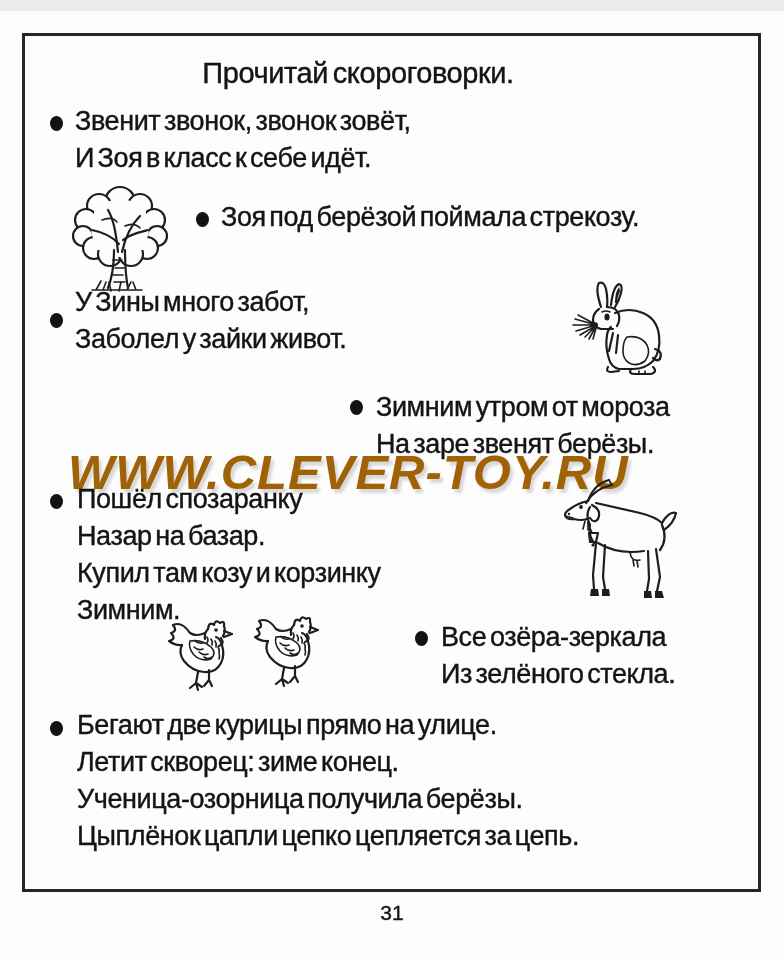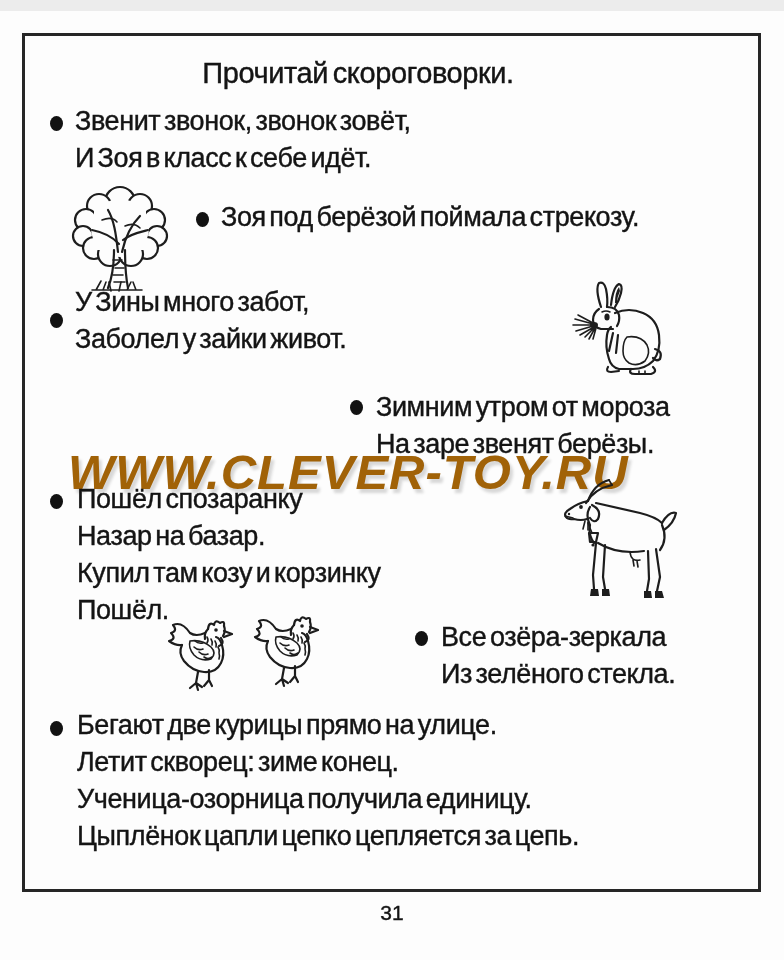--- a/index.html
+++ b/index.html
@@ -158,21 +158,21 @@
   </div>
 
   <div class="watermark">WWW.CLEVER-TOY.RU</div>
 
   <div>
     <span class="dot" style="left:50px;top:494px"></span>
     <div class="lines" style="left:77px;top:481px">
       <div class="ln">Пошёл спозаранку</div>
       <div class="ln">Назар на базар.</div>
       <div class="ln">Купил там козу и корзинку</div>
-      <div class="ln">Пошёл.</div>
+      <div class="ln">Зимним.</div>
     </div>
   </div>
 
   <div class="illu" style="left:552px;top:477px">
     <svg width="128" height="124" viewBox="0 0 128 124">
       <path class="sk" d="M36,24 Q42,7 57,3"></path>
       <path class="sk" d="M34,26 Q42,12 60,8"></path>
       <path class="skt" d="M57,3 L60,8"></path>
       <path class="sk" d="M36,24 Q26,26 18,32 Q11,36 14,40 Q16,43 22,42 Q29,44 35,42"></path>
       <circle class="blob" cx="29" cy="30" r="1.9"></circle>
@@ -230,19 +230,19 @@
       <use href="#hen-shape" x="2" y="6"></use>
       <use href="#hen-shape" x="88" y="2"></use>
     </svg>
   </div>
 
   <div>
     <span class="dot" style="left:50px;top:721px"></span>
     <div class="lines" style="left:77px;top:707px">
       <div class="ln">Бегают две курицы прямо на улице.</div>
       <div class="ln">Летит скворец: зиме конец.</div>
-      <div class="ln">Ученица-озорница получила единицу.</div>
+      <div class="ln">Ученица-озорница получила берёзы.</div>
       <div class="ln">Цыплёнок цапли цепко цепляется за цепь.</div>
     </div>
   </div>
 
   <div class="page-number">31</div>
 </div>
 
 </body></html>

